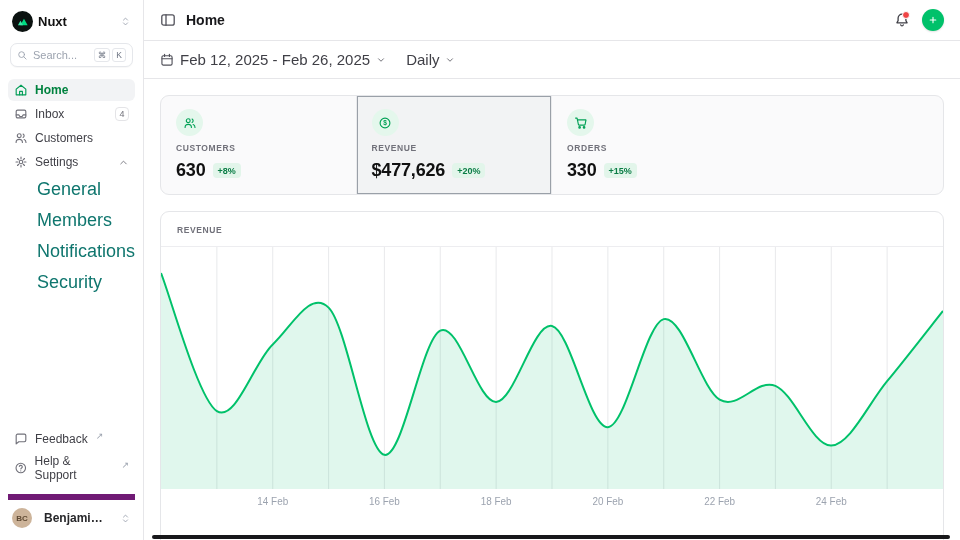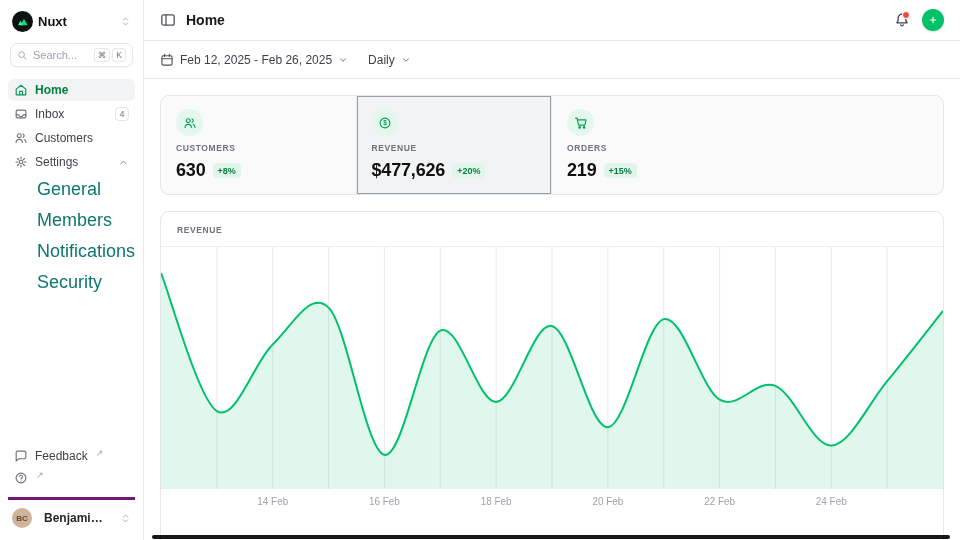--- a/index.html
+++ b/index.html
@@ -19,36 +19,36 @@
   .nav{display:flex;flex-direction:column;gap:2px;margin-top:10px}
   .nav-item{display:flex;align-items:center;gap:7px;padding:4px 6px;border-radius:6px;color:#3f3f46;font-size:12px;cursor:pointer}
   .nav-item .ic{color:#71717a}
   .nav-item.active{background:#f2f3f5;color:#00823f;font-weight:600}
   .nav-item.active .ic{color:#009d56}
   .mini-badge{margin-left:auto;font-size:9px;color:#71717a;border:1px solid #e4e4e7;border-radius:4px;padding:0 3.5px;line-height:12px}
   .nav-item .chev{margin-left:auto}
   .nav-child{padding:4px 6px 4px 29px;font-size:18px;color:#0f766e;border-radius:6px;cursor:pointer}
   .spacer{flex:1}
   .ext{font-size:9px;color:#9ca3af;position:relative;top:-3px;margin-left:1px}
-  .user-row{display:flex;align-items:center;gap:12px;border-top:3px solid #701a75;margin-top:8px;padding:8px 4px 2px;cursor:pointer}
+  .user-row{display:flex;align-items:center;gap:12px;border-top:6px solid #701a75;margin-top:8px;padding:8px 4px 2px;cursor:pointer}
   .avatar{width:20px;height:20px;min-width:20px;border-radius:50%;background:#cdb49a;color:#5f4a33;font-size:8px;font-weight:700;display:flex;align-items:center;justify-content:center}
   .user-name{font-size:12px;font-weight:600;color:#27272a;white-space:nowrap;overflow:hidden;text-overflow:ellipsis}
   .user-row .chev{margin-left:auto}
 
   
   .main{flex:1;display:flex;flex-direction:column;min-width:0}
   .hdr{height:41px;min-height:41px;box-sizing:border-box;border-bottom:1px solid #e6e6e9;display:flex;align-items:center;gap:10px;padding:0 16px}
   .hdr-title{font-size:14px;font-weight:700}
   .hdr .right{margin-left:auto;display:flex;align-items:center;gap:12px}
   .collapse-btn{color:#52525b;display:flex;cursor:pointer}
   .bell-wrap{position:relative;color:#3f3f46;cursor:pointer;display:flex}
   .bell-dot{position:absolute;top:-1px;right:0;width:6px;height:6px;border-radius:50%;background:#ef4444;border:1px solid #fff}
   .plus-btn{width:22px;height:22px;border-radius:50%;background:#00C16A;color:#fff;display:flex;align-items:center;justify-content:center;cursor:pointer;border:none;box-shadow:0 1px 2px rgba(0,0,0,.12)}
   .toolbar{height:38px;min-height:38px;box-sizing:border-box;border-bottom:1px solid #e6e6e9;display:flex;align-items:center;gap:20px;padding:0 16px;color:#3f3f46}
-  .tb-btn{display:flex;align-items:center;gap:6px;font-size:12px;cursor:pointer}
+  .tb-btn{display:flex;align-items:center;gap:6px;font-size:15px;cursor:pointer}
   .tb-btn .ic{color:#52525b}
 
   
   .content{flex:1;padding:16px;overflow:hidden}
   .stats{display:grid;grid-template-columns:1fr 1fr 1fr 1fr;border:1px solid #e5e6e9;border-radius:9px;background:#fafafb;overflow:hidden}
   .stat{padding:13px 15px;border-right:1px solid #e9eaec;display:flex;flex-direction:column;align-items:flex-start;gap:7px;cursor:pointer}
   .stat:last-child{border-right:none}
   .stat.selected{background:#f2f3f4;box-shadow:inset 0 0 0 1px #9aa0a8}
   .chip{width:27px;height:27px;border-radius:50%;background:#e4f7ec;color:#00A155;display:flex;align-items:center;justify-content:center}
   .stat-label{font-size:8.5px;font-weight:600;letter-spacing:.07em;color:#71717a}
@@ -153,20 +153,21 @@
         </svg>
       <span>Feedback</span>
       <span class="ext">↗</span>
     </div>
     <div class="nav-item">
       <svg class="ic" width="14" height="14" viewBox="0 0 16 16">
           <circle cx="8" cy="8" r="5.6"></circle>
           <path d="M6.3 6.1a1.8 1.8 0 013.5.6c0 1.1-1.7 1.4-1.7 2.4"></path>
           <path d="M8 11.4v.1"></path>
         </svg>
+      <span>Help &amp; Support</span>
       <span class="ext">↗</span>
     </div>
 
     <div class="user-row">
       <span class="avatar">BC</span>
       <span class="user-name">Benjamin Canac</span>
       <span class="chev">
         <svg class="ic" width="11" height="11" viewBox="0 0 16 16">
             <path d="M5 6l3-3 3 3M5 10l3 3 3-3"></path>
           </svg>
@@ -262,21 +263,21 @@
         <div class="stat">
           <span class="chip">
             <svg class="ic" width="14" height="14" viewBox="0 0 16 16">
                 <path d="M1.8 2.4h1.7l1.5 7.1a1.2 1.2 0 001.2 1h5.3a1.2 1.2 0 001.2-1l1-5H4.1"></path>
                 <circle cx="6.4" cy="13" r="0.9"></circle>
                 <circle cx="11.5" cy="13" r="0.9"></circle>
               </svg>
           </span>
           <span class="stat-label">ORDERS</span>
           <span class="vrow">
-            <span class="stat-value">219</span>
+            <span class="stat-value">330</span>
             <span class="delta">+15%</span>
           </span>
         </div>
       </div>
 
       <div class="chart-card">
         <div class="chart-head">
           <div class="chart-label">REVENUE</div>
         </div>
         <div class="chart-body">

